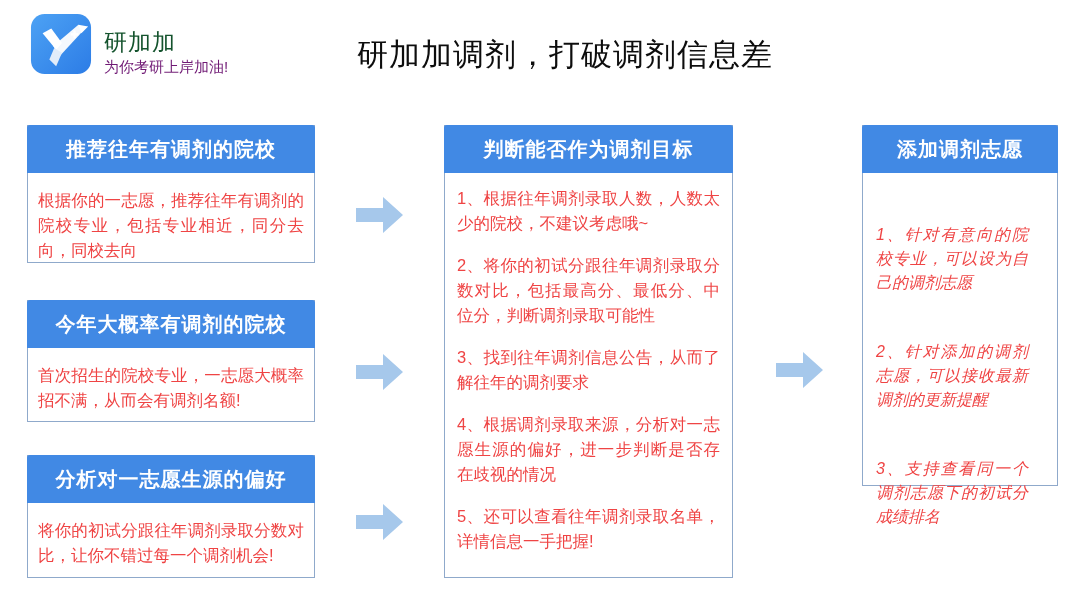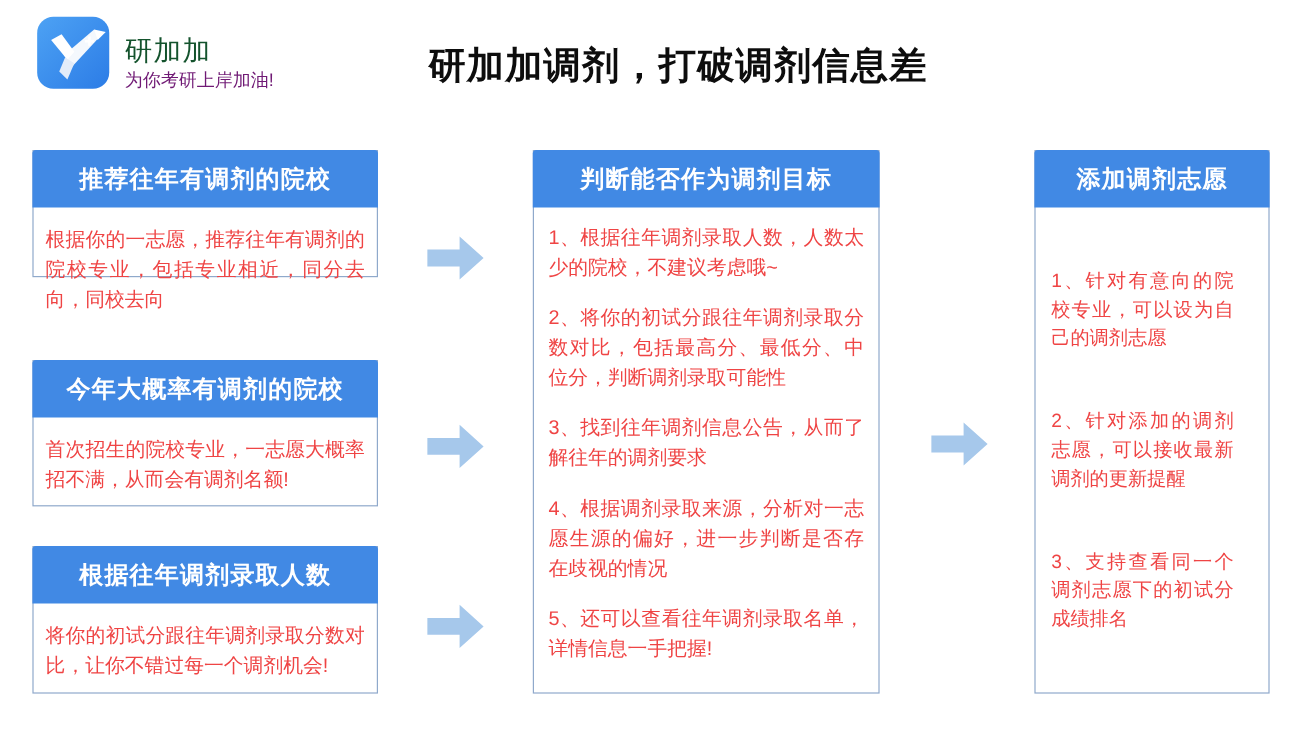--- a/index.html
+++ b/index.html
@@ -21,21 +21,21 @@
     overflow:hidden;
   }
   .abs{position:absolute;}
 
   
   .logo{left:30px;top:13px;width:62px;height:62px;}
   .brand-name{left:104px;top:27px;font-size:23px;font-weight:400;color:#14532d;letter-spacing:1px;}
   .brand-tagline{left:104px;top:58px;font-size:15px;color:#701a75;}
   .page-title{
     left:300px;top:34px;width:530px;text-align:center;
-    font-size:31px;font-weight:700;color:#0d0d0d;letter-spacing:1px;white-space:nowrap;
+    font-size:31px;font-weight:400;color:#0d0d0d;letter-spacing:1px;white-space:nowrap;
   }
 
   
   .box{
     position:absolute;
     background:#fff;
     border:1px solid var(--box-border);
   }
   .box-header{
     margin:-1px -1px 0 -1px;
@@ -44,31 +44,31 @@
     border-radius:3px 3px 0 0;
     display:flex;align-items:center;justify-content:center;
     color:#fff;font-size:20px;font-weight:700;letter-spacing:1px;
     white-space:nowrap;
   }
   .box-body{
     font-size:16.5px;line-height:25px;color:#ef4444;
     padding:15px 10px 0 10px;
     text-align:justify;
   }
-  .box-left-1{left:27px;top:125px;width:288px;height:106px;}
+  .box-left-1{left:27px;top:125px;width:288px;height:138px;}
   .box-left-2{left:27px;top:300px;width:288px;height:122px;}
   .box-left-3{left:27px;top:455px;width:288px;height:123px;}
 
   .box-middle{left:444px;top:125px;width:289px;height:453px;}
   .box-middle .box-body{padding:13px 12px 0 12px;}
   .box-middle .box-body p{margin:0 0 17px 0;}
 
-  .box-right{left:862px;top:125px;width:196px;height:453px;}
+  .box-right{left:862px;top:125px;width:196px;height:361px;}
   .box-right .box-body{padding:50px 13px 0 13px;font-size:16px;line-height:24px;}
-  .box-right .box-body p{margin:0 16px 45px 0;}
+  .box-right .box-body p{margin:0 16px 45px 0;font-style:italic;}
 
   
   .arrow{width:48px;height:38px;color:var(--arrow-blue);}
   .arrow svg{display:block;width:100%;height:100%;}
   .arrow-1{left:356px;top:196px;}
   .arrow-2{left:356px;top:353px;}
   .arrow-3{left:356px;top:503px;}
   .arrow-4{left:776px;top:351px;}
 </style>
 </head>
@@ -98,21 +98,21 @@
   <div class="box-header">推荐往年有调剂的院校</div>
   <div class="box-body">根据你的一志愿，推荐往年有调剂的院校专业，包括专业相近，同分去向，同校去向</div>
 </div>
 
 <div class="box box-left-2">
   <div class="box-header">今年大概率有调剂的院校</div>
   <div class="box-body">首次招生的院校专业，一志愿大概率招不满，从而会有调剂名额!</div>
 </div>
 
 <div class="box box-left-3">
-  <div class="box-header">根据往年调剂录取人数</div>
+  <div class="box-header">分析对一志愿生源的偏好</div>
   <div class="box-body">将你的初试分跟往年调剂录取分数对比，让你不错过每一个调剂机会!</div>
 </div>
 
 <div class="abs arrow arrow-1">
   <svg viewBox="0 0 48 38">
       <polygon points="0,12 27,12 27,1 47,19 27,37 27,26 0,26" fill="currentColor"></polygon>
     </svg>
 </div>
 <div class="abs arrow arrow-2">
   <svg viewBox="0 0 48 38">

